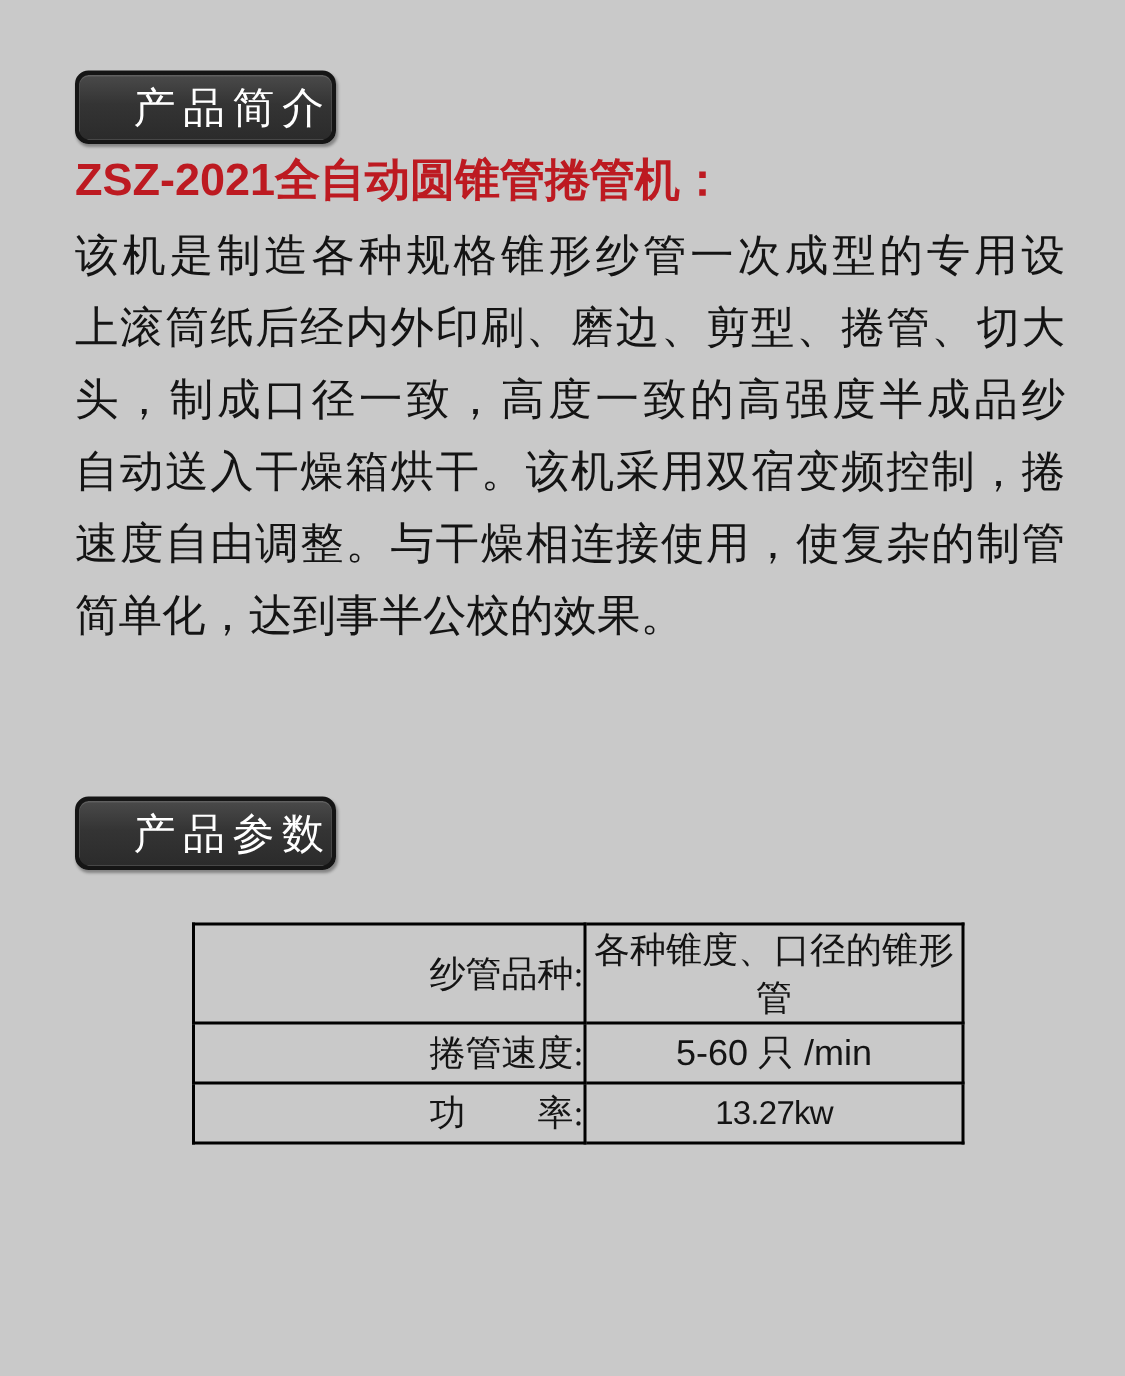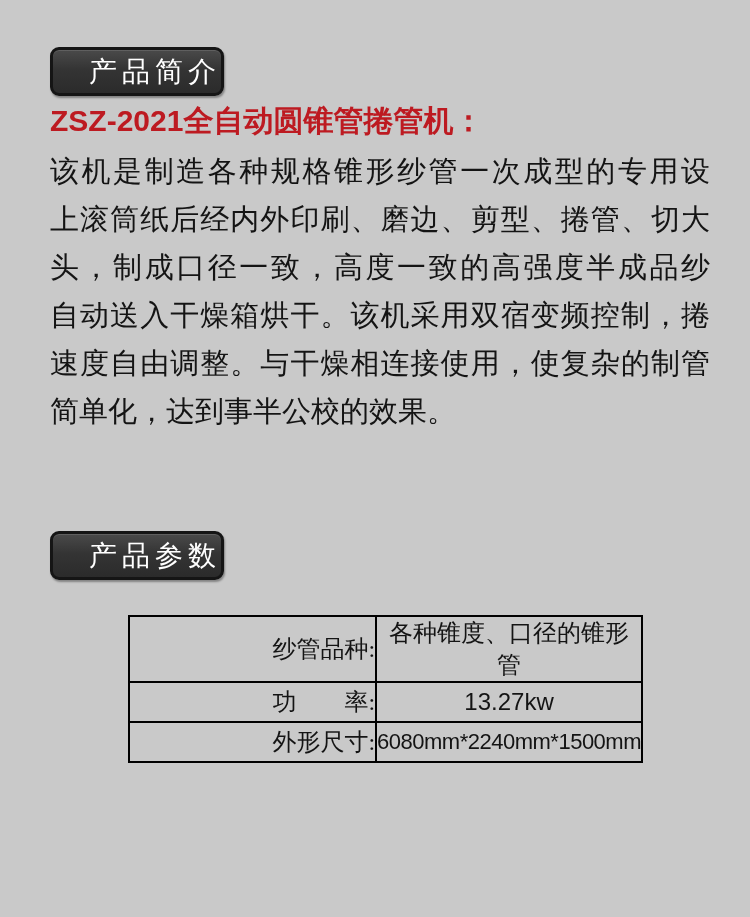--- a/index.html
+++ b/index.html
@@ -132,23 +132,23 @@
     <span>产品参数</span>
   </div>
 
   <table class="spec-table">
     <tbody>
       <tr>
         <td class="label">纱管品种:</td>
         <td class="value">各种锥度、口径的锥形管</td>
       </tr>
       <tr>
+        <td class="label">捲管速度:</td>
+        <td class="value">5-60 只 /min</td>
+      </tr>
+      <tr>
         <td class="label">功　　率:</td>
         <td class="value">13.27kw</td>
-      </tr>
-      <tr>
-        <td class="label">外形尺寸:</td>
-        <td class="value">6080mm*2240mm*1500mm</td>
       </tr>
     </tbody>
   </table>
 
 </div>
 
 </body></html>

